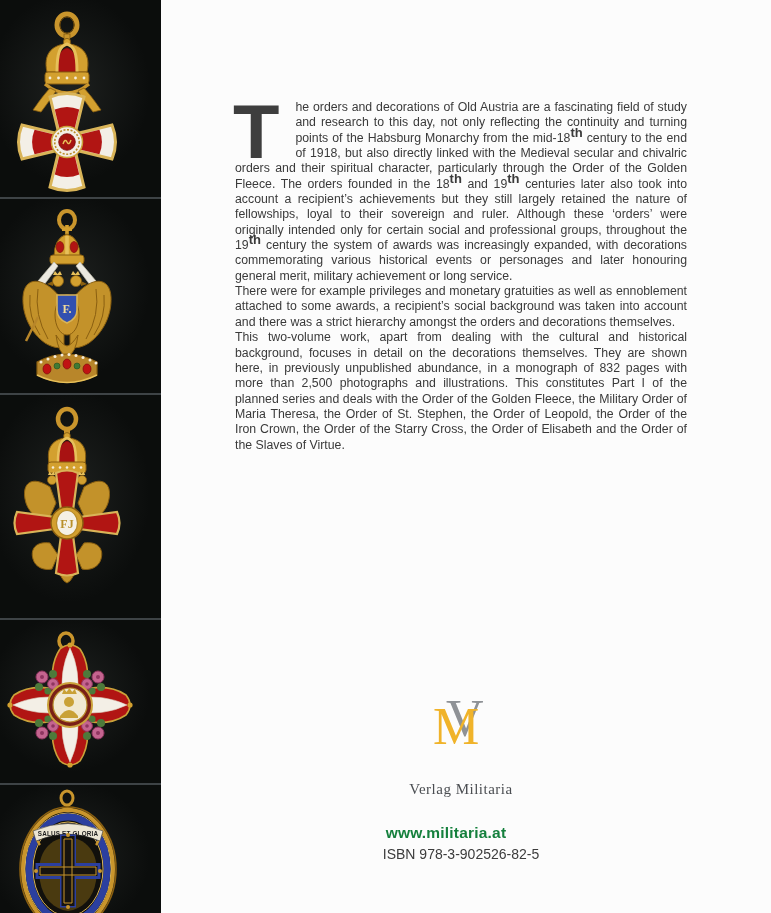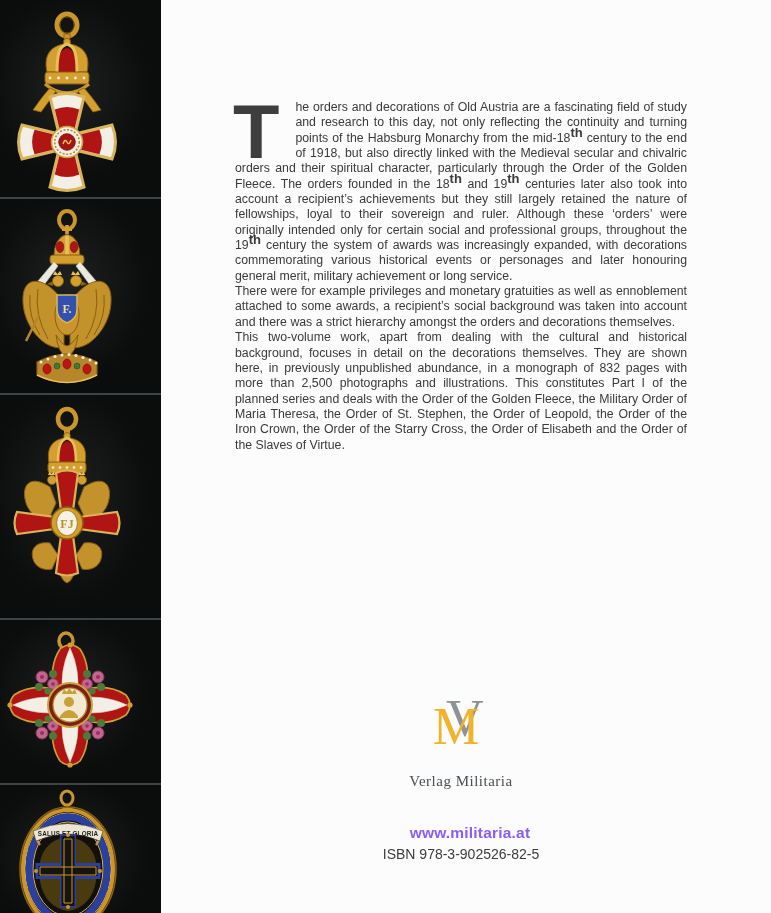--- a/index.html
+++ b/index.html
@@ -42,26 +42,26 @@
   .monogram{position:relative;width:56px;height:62px;margin:0 auto;}
   .mono-v{
     position:absolute;left:13px;top:-8px;z-index:1;
     font-family:"Liberation Serif",serif;font-size:52px;line-height:1;color:#8f9296;
   }
   .mono-m{
     position:absolute;left:0;top:0;z-index:2;
     font-family:"Liberation Serif",serif;font-size:52px;line-height:1;color:#f0b32a;
   }
   .pub-name{
-    margin-top:10px;font-family:"Liberation Serif",serif;
+    margin-top:18px;font-family:"Liberation Serif",serif;
     font-size:15px;letter-spacing:.5px;color:#4b4e52;
   }
   .website{
-    position:absolute;left:244px;width:452px;top:824px;text-align:center;
-    font-weight:bold;font-size:15.5px;letter-spacing:.2px;color:#8b5cf6;
+    position:absolute;left:220px;width:452px;top:824px;text-align:center;
+    font-weight:bold;font-size:15.5px;letter-spacing:.2px;color:#15803d;
   }
   .isbn{
     position:absolute;left:235px;width:452px;top:846px;text-align:center;
     font-size:14px;color:#3c3c3c;
   }
 </style>
 </head>
 <body>
 
 <div class="page">

